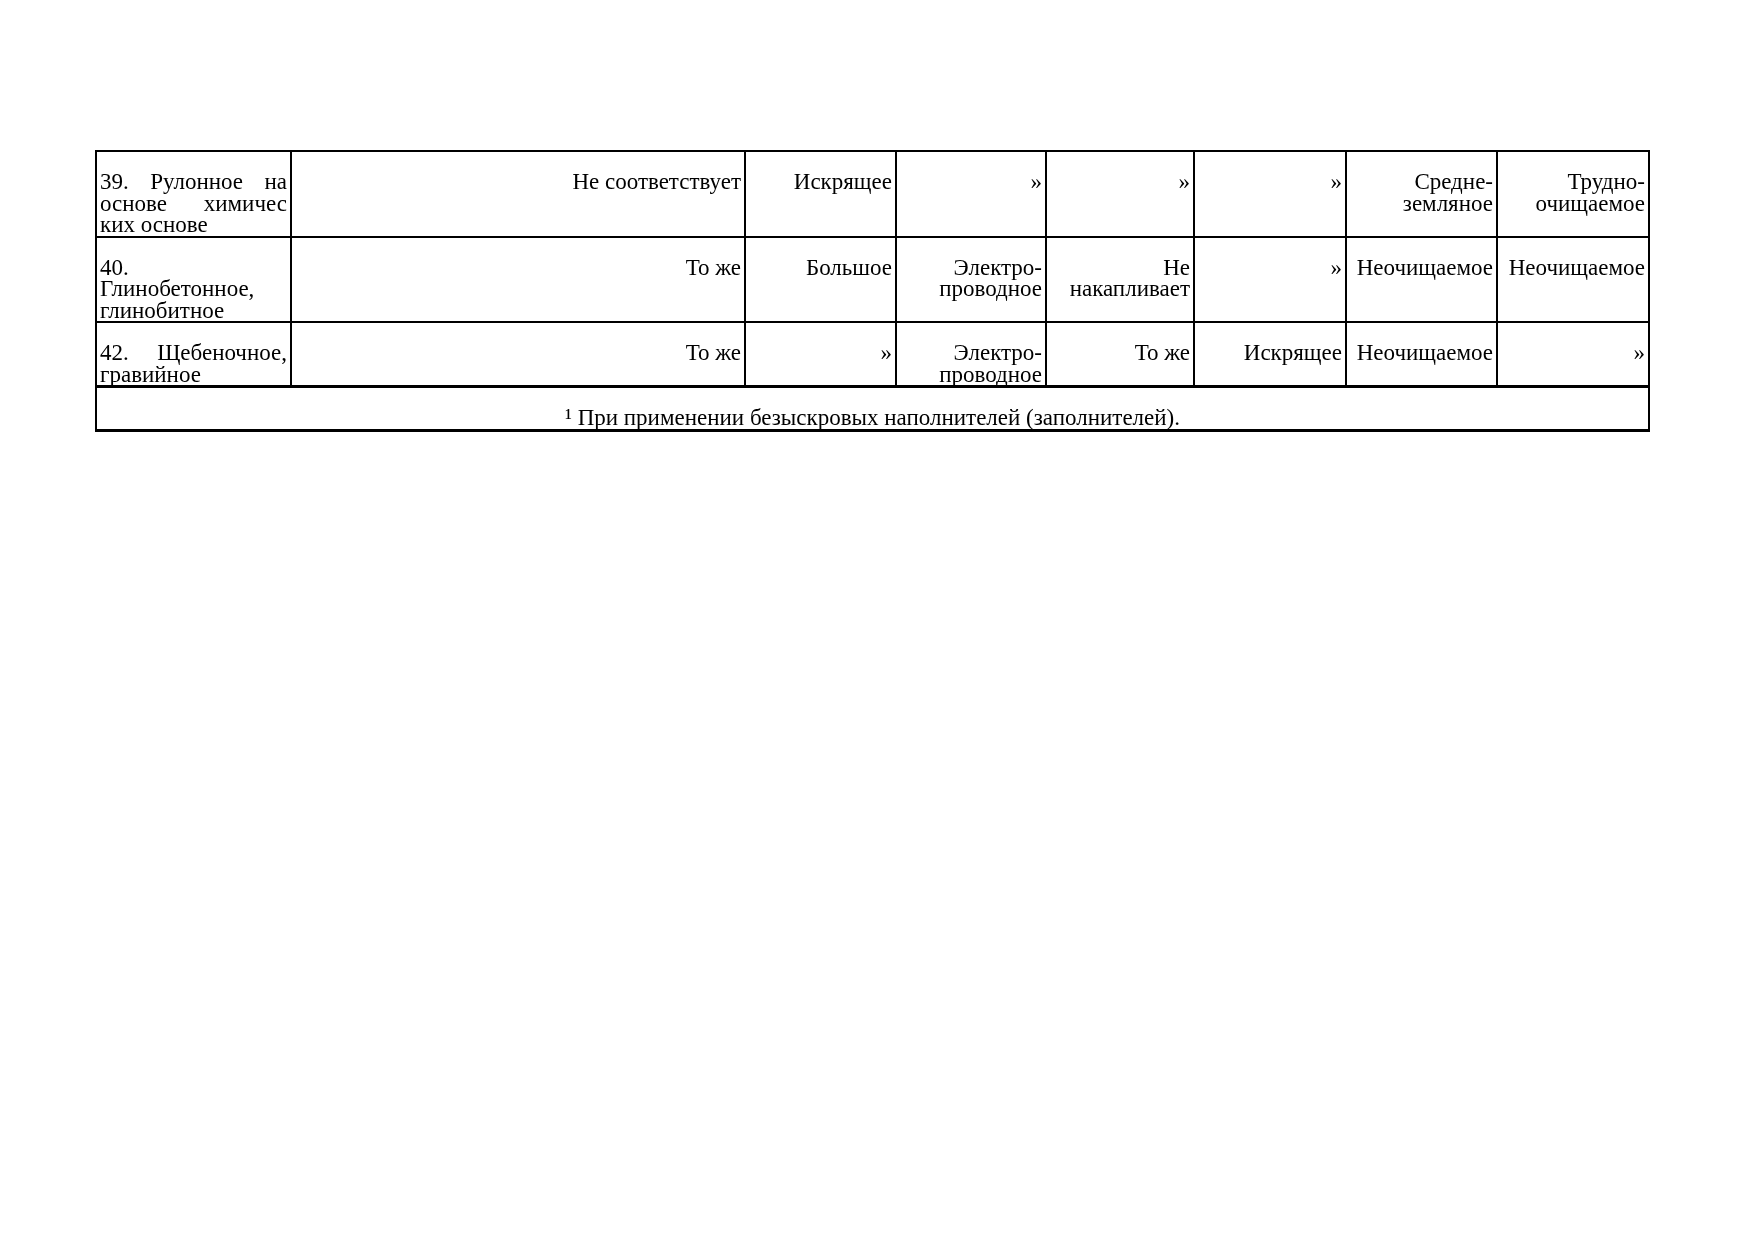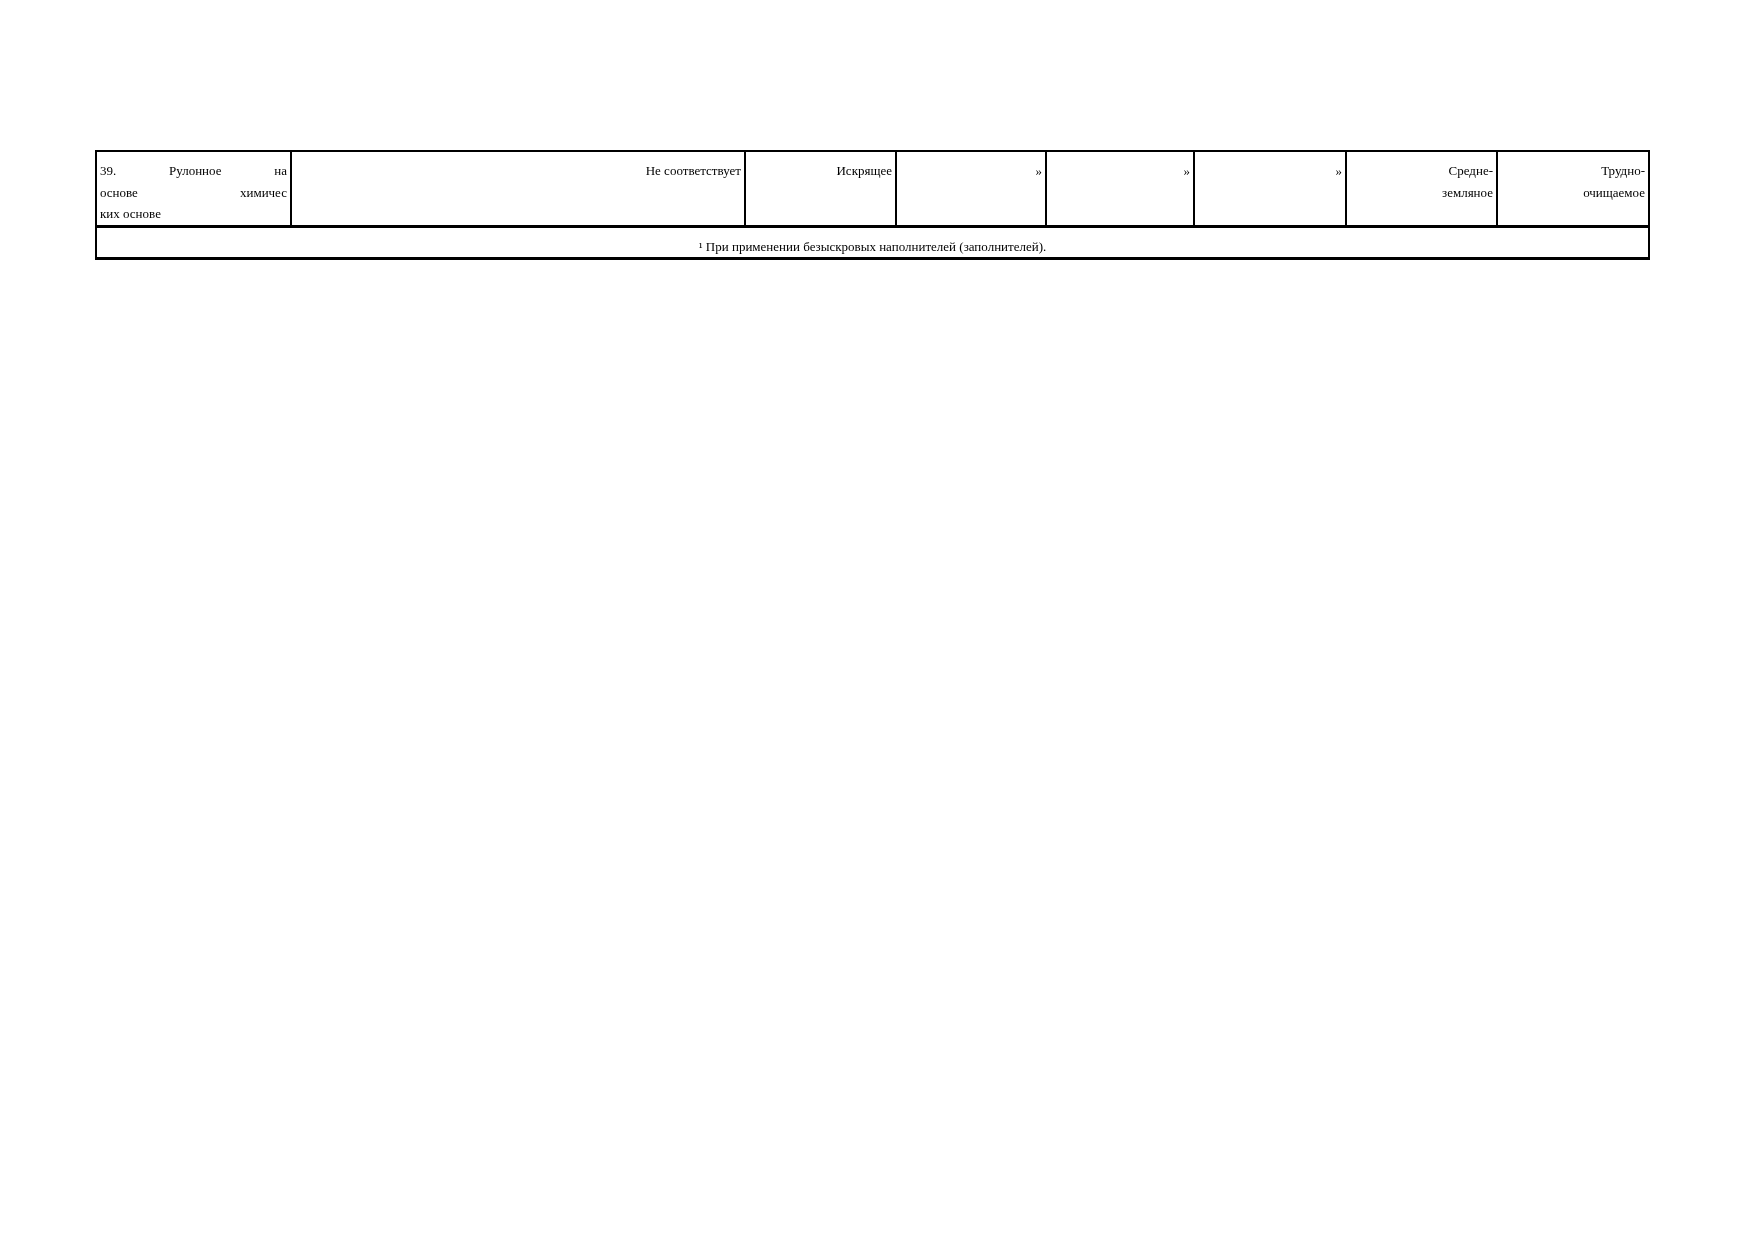--- a/index.html
+++ b/index.html
@@ -23,23 +23,23 @@
   .doc-table col.c2 { width: 454px; }
   .doc-table col.c3 { width: 151px; }
   .doc-table col.c4 { width: 150px; }
   .doc-table col.c5 { width: 148px; }
   .doc-table col.c6 { width: 152px; }
   .doc-table col.c7 { width: 151px; }
   .doc-table col.c8 { width: 152px; }
   .doc-table td {
     border: 2px solid #000000;
     vertical-align: top;
-    font-size: 13px;
+    font-size: 23px;
     line-height: 21.5px;
-    padding: 8px 3px 0 3px;
+    padding: 19px 3px 0 3px;
   }
   .name-cell { padding: 1px 8px 0 9px; text-align: left; }
   .val-cell  { text-align: right; white-space: pre-line; }
   .jline { text-align: justify; text-align-last: justify; }
   .jline.last { text-align-last: left; }
   tr.r-tall  { height: 70px; }
   tr.r-tall2 { height: 66px; }
   tr.r-mid   { height: 46px; }
   tr.r-mid2  { height: 48px; }
   tr.r-foot  { height: 32px; }
@@ -76,17 +76,47 @@
       <td class="val-cell">Не соответствует</td>
       <td class="val-cell">Искрящее</td>
       <td class="val-cell">»</td>
       <td class="val-cell">»</td>
       <td class="val-cell">»</td>
       <td class="val-cell">Средне-
 земляное</td>
       <td class="val-cell">Трудно-
 очищаемое</td>
     </tr>
+    <tr class="r-tall">
+      <td class="name-cell">
+          <div class="jline">40.</div>
+          <div class="jline">Глинобетонное,</div>
+          <div class="jline last">глинобитное</div>
+        </td>
+      <td class="val-cell">То же</td>
+      <td class="val-cell">Большое</td>
+      <td class="val-cell">Электро-
+проводное</td>
+      <td class="val-cell">Не
+накапливает</td>
+      <td class="val-cell">»</td>
+      <td class="val-cell">Неочищаемое</td>
+      <td class="val-cell">Неочищаемое</td>
+    </tr>
+    <tr class="r-mid">
+      <td class="name-cell">
+          <div class="jline">42. Щебеночное,</div>
+          <div class="jline last">гравийное</div>
+        </td>
+      <td class="val-cell">То же</td>
+      <td class="val-cell">»</td>
+      <td class="val-cell">Электро-
+проводное</td>
+      <td class="val-cell">То же</td>
+      <td class="val-cell">Искрящее</td>
+      <td class="val-cell">Неочищаемое</td>
+      <td class="val-cell">»</td>
+    </tr>
     <tr class="r-foot">
       <td class="footnote-cell" colspan="8">¹ При применении безыскровых наполнителей (заполнителей).</td>
     </tr>
   </tbody>
 </table>
 
 </body></html>

